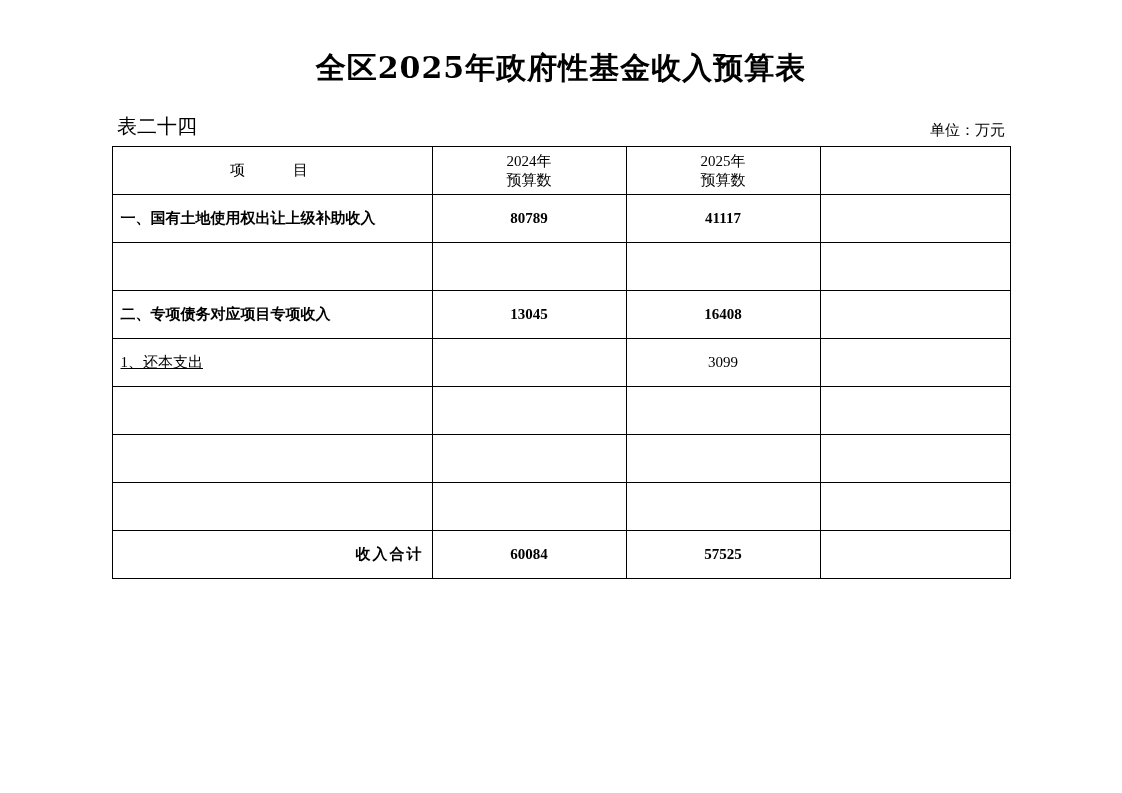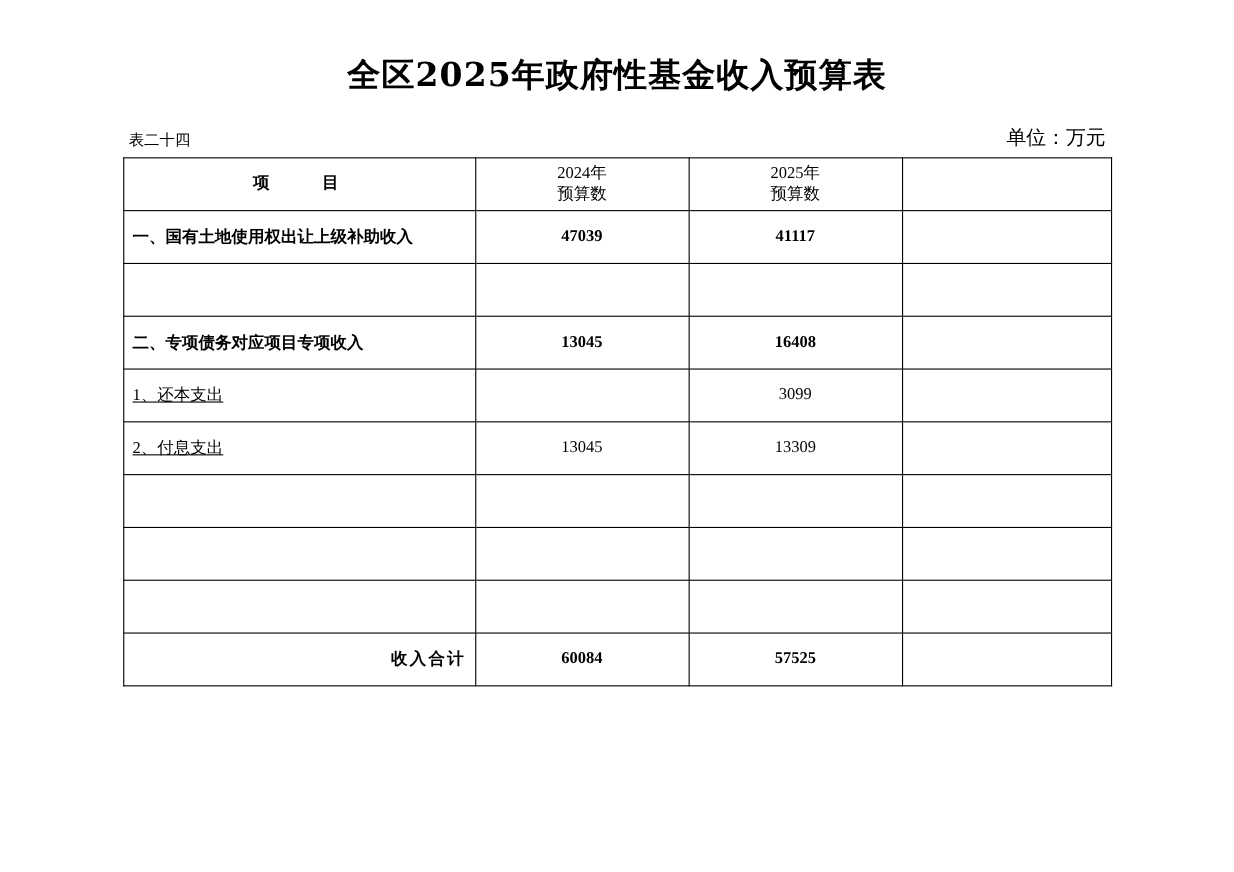--- a/index.html
+++ b/index.html
@@ -32,24 +32,24 @@
   }
   .meta-row {
     display: flex;
     justify-content: space-between;
     align-items: flex-end;
     margin: 24px auto 6px auto;
     width: 888px;
     font-size: 16px;
   }
   .meta-left {
-    font-size: 14px;
+    font-size: 20px;
   }
   .meta-right {
-    font-size: 18px;
+    font-size: 15px;
   }
   table.budget {
     border-collapse: collapse;
     margin: 0 auto;
     width: 888px;
     table-layout: fixed;
   }
   table.budget td {
     border: 1px solid #000000;
     height: 48px;
@@ -65,21 +65,20 @@
   .head-cell {
     text-align: center;
     line-height: 1.25;
     font-size: 15px;
     height: 58px;
   }
   .head-item {
     text-align: center;
     letter-spacing: 6px;
     font-size: 16px;
-    font-weight: bold;
   }
   .row-bold td {
     font-weight: bold;
   }
   .item-indent {
     padding-left: 14px;
     text-align: left;
   }
   .item-sub {
     padding-left: 14px;
@@ -133,21 +132,21 @@
         </td>
         <td class="head-cell">
           <div>2025年</div>
           <div>预算数</div>
         </td>
         <td class="head-cell"></td>
       </tr>
 
       <tr class="row-bold">
         <td class="item-indent">一、国有土地使用权出让上级补助收入</td>
-        <td class="num-bold">47039</td>
+        <td class="num-bold">80789</td>
         <td class="num-bold">41117</td>
         <td class="empty-cell"></td>
       </tr>
 
       <tr>
         <td class="item-indent"></td>
         <td class="num"></td>
         <td class="num"></td>
         <td class="empty-cell"></td>
       </tr>
@@ -159,26 +158,20 @@
         <td class="empty-cell"></td>
       </tr>
 
       <tr>
         <td class="item-sub">1、还本支出</td>
         <td class="num"></td>
         <td class="num">3099</td>
         <td class="empty-cell"></td>
       </tr>
 
-      <tr>
-        <td class="item-sub">2、付息支出</td>
-        <td class="num">13045</td>
-        <td class="num">13309</td>
-        <td class="empty-cell"></td>
-      </tr>
 
       <tr>
         <td class="item-indent"></td>
         <td class="num"></td>
         <td class="num"></td>
         <td class="empty-cell"></td>
       </tr>
 
       <tr>
         <td class="item-indent"></td>

